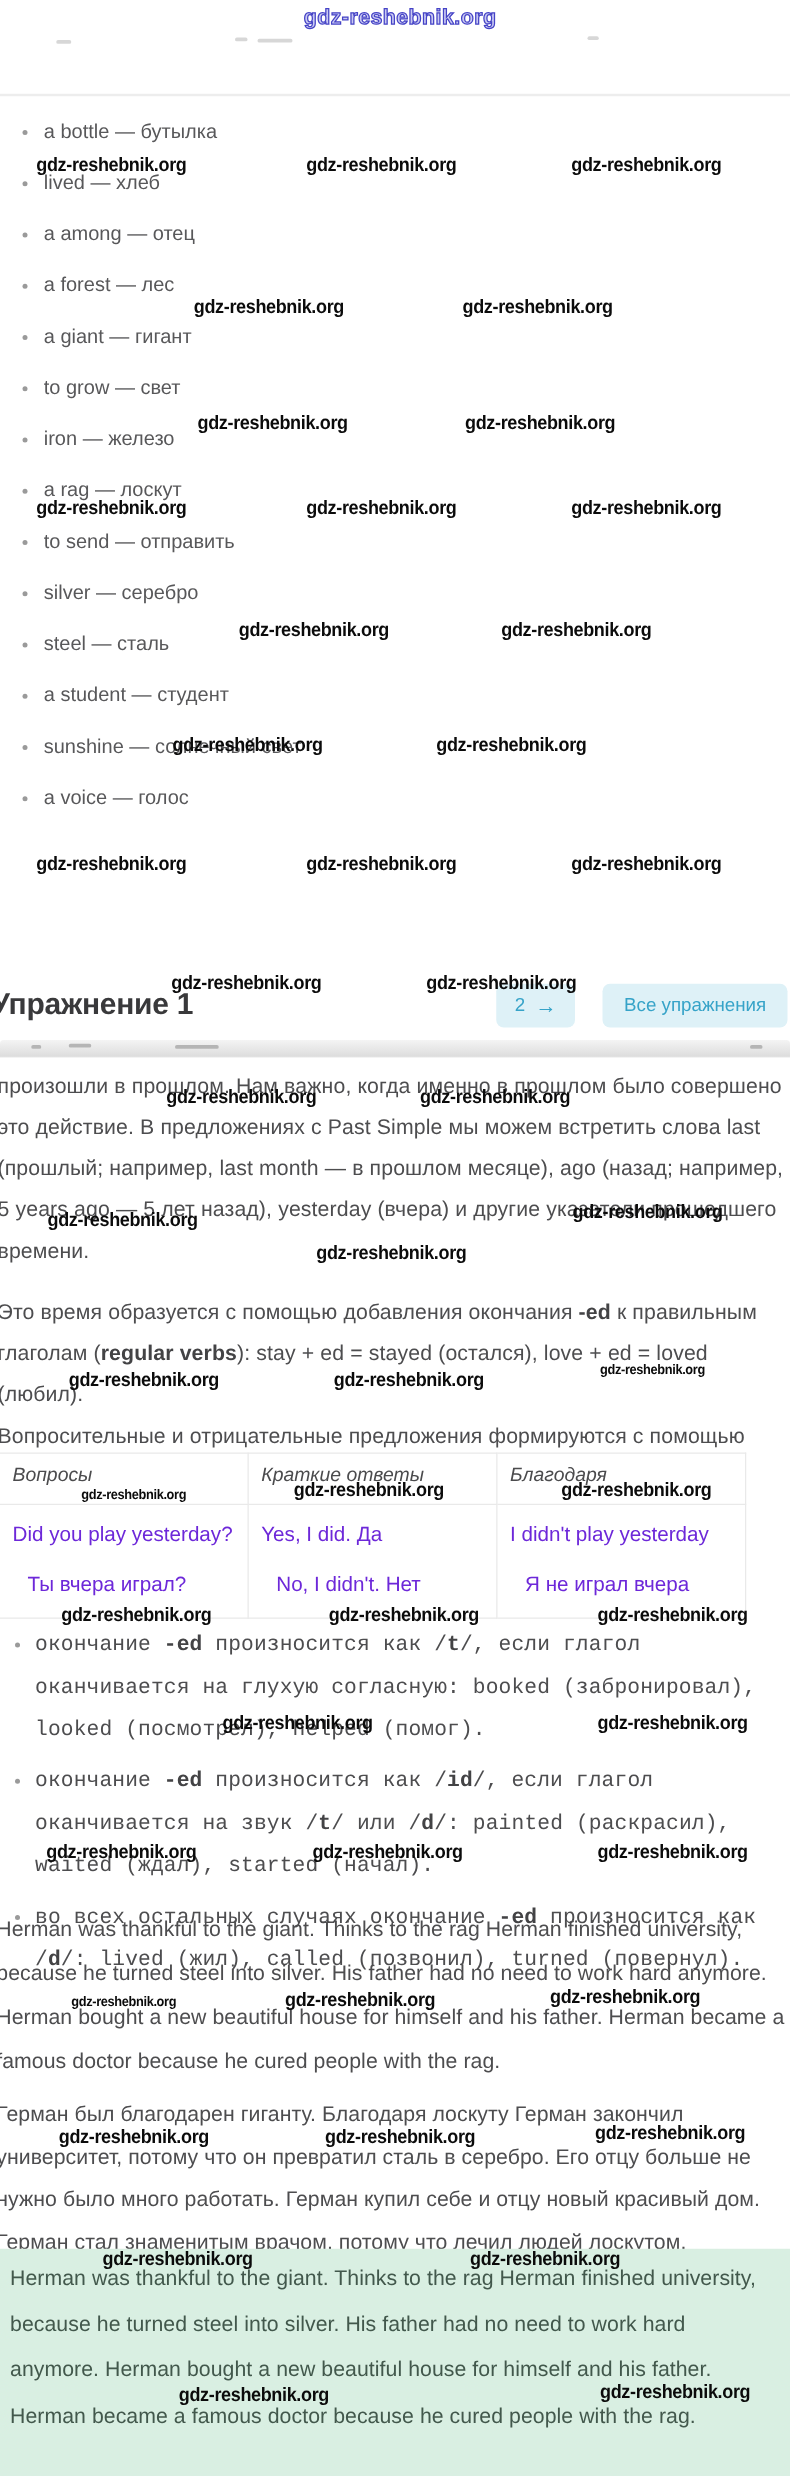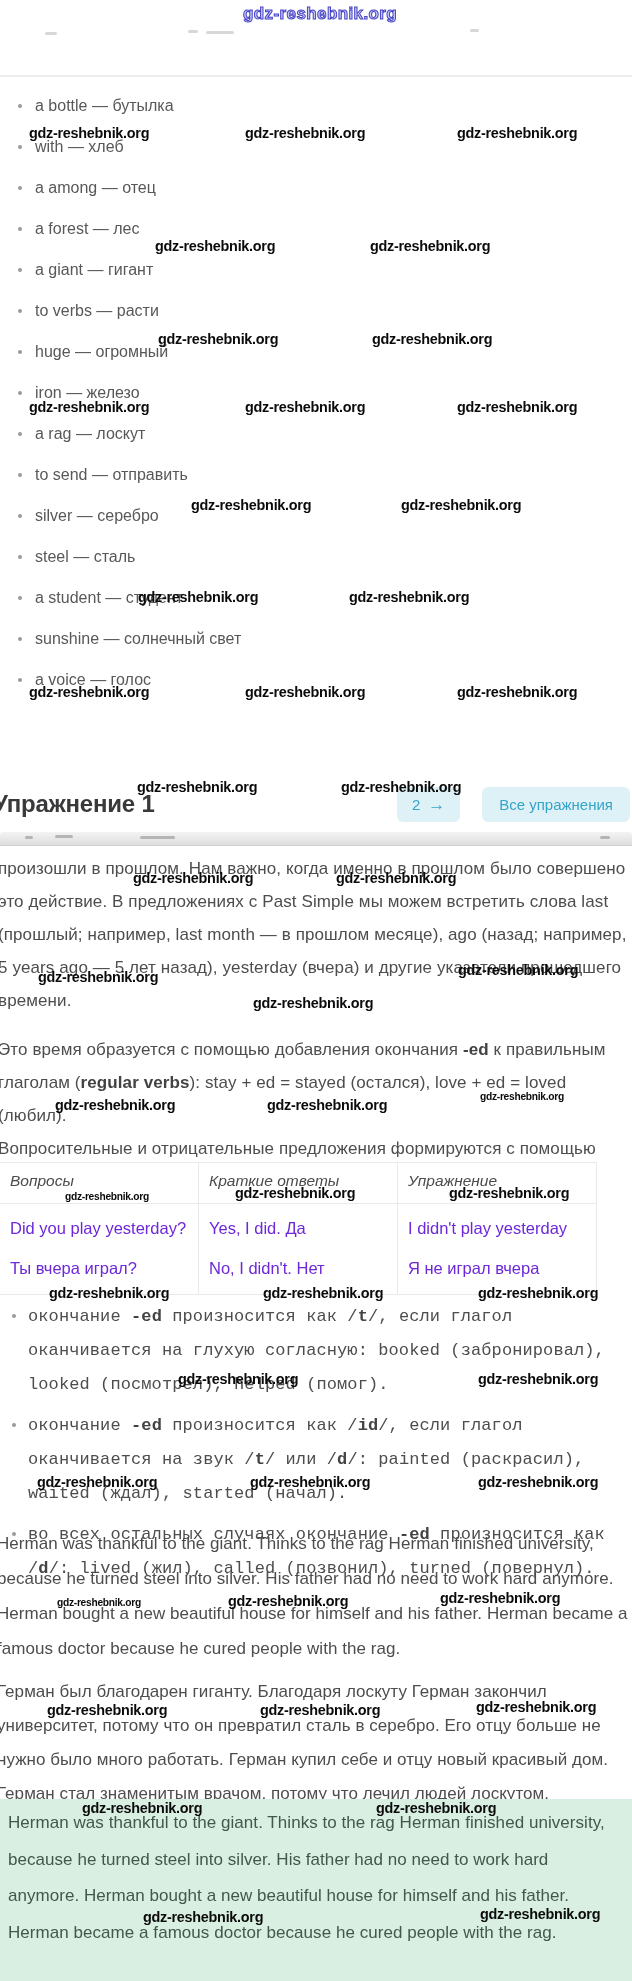--- a/index.html
+++ b/index.html
@@ -42,21 +42,21 @@
   .theory p{margin:0 0 0 -2px;font-size:17px;line-height:33px;letter-spacing:.1px;color:#4d4d4f;}
   .theory p.p1{margin-top:6px;}
   .theory p.p2{margin-top:16px;}
   .theory p.p3{margin-top:0;}
   b{font-weight:700;color:#434345;}
   
   .gtable{position:absolute;top:1162px;left:-1px;border-collapse:collapse;background:#fff;}
   .gtable th,.gtable td{border:1px solid #e9e9e9;vertical-align:top;text-align:left;font-weight:400;}
   .gtable th{font-style:italic;font-size:15.5px;color:#4b4b4d;padding:9px 10px 13px 10px;width:178px;}
   .gtable td{font-size:16.5px;color:#6d28d9;padding:14px 10px 16px 10px;}
-  .gtable td .l2{margin-top:20px;}
+  .gtable td .l2{margin-top:20px;margin-left:12px;}
   .gtable td div{line-height:20px;}
   
   .rules{position:absolute;top:1296px;left:0;right:0;}
   .rules ul{margin:4px 0 0 0;padding:0 0 0 28px;list-style:none;font-family:Liberation Mono, monospace;}
   .rules li{position:relative;margin-bottom:7px;font-size:17px;line-height:34px;letter-spacing:.1px;color:#4d4d4f;}
   .rules li::before{content:"";position:absolute;left:-16px;top:14px;width:4px;height:4px;border-radius:50%;background:#9a9a9a;}
   
   .story{position:absolute;top:1526px;left:0;right:0;}
   .story p{margin:0 0 0 -3px;font-size:17px;line-height:35px;letter-spacing:.05px;color:#4d4d4f;}
   .story p.ru{margin-top:9px;line-height:34px;}
@@ -84,26 +84,25 @@
     <span class="wm-blue">gdz-reshebnik.org</span>
     <span class="ghost" style="left:45px;top:32px;width:12px;"></span>
     <span class="ghost" style="left:188px;top:30px;width:10px;"></span>
     <span class="ghost" style="left:206px;top:31px;width:28px;"></span>
     <span class="ghost" style="left:470px;top:29px;width:9px;"></span>
   </div>
 
   <section class="vocab">
     <ul>
       <li>a bottle — бутылка</li>
-      <li>with — хлеб</li>
+      <li>lived — хлеб</li>
       <li>a among — отец</li>
       <li>a forest — лес</li>
       <li>a giant — гигант</li>
-      <li>to verbs — расти</li>
-      <li>huge — огромный</li>
+      <li>to grow — свет</li>
       <li>iron — железо</li>
       <li>a rag — лоскут</li>
       <li>to send — отправить</li>
       <li>silver — серебро</li>
       <li>steel — сталь</li>
       <li>a student — студент</li>
       <li>sunshine — солнечный свет</li>
       <li>a voice — голос</li>
     </ul>
   </section>
@@ -129,21 +128,21 @@
     <p class="p1"><span>произошли в прошлом. Нам важно, когда именно в прошлом было совершено это действие. В предложениях с Past Simple мы можем встретить слова last (прошлый; например, last month — в прошлом месяце), ago (назад; например, 5 years ago — 5 лет назад), yesterday (вчера) и другие указатели прошедшего времени.</span></p>
     <p class="p2"><span>Это время образуется с помощью добавления окончания </span><b>-ed</b><span> к правильным глаголам (</span><b>regular verbs</b><span>): stay + ed = stayed (остался), love + ed = loved (любил).</span></p>
     <p class="p3"><span>Вопросительные и отрицательные предложения формируются с помощью вспомогательного глагола </span><b>did</b><span> и смыслового глагола в начальной форме:</span></p>
   </section>
 
   <table class="gtable">
     <thead>
       <tr>
         <th>Вопросы</th>
         <th>Краткие ответы</th>
-        <th>Упражнение</th>
+        <th>Благодаря</th>
       </tr>
     </thead>
     <tbody>
       <tr>
         <td>
           <div>Did you play yesterday?</div>
           <div class="l2">Ты вчера играл?</div>
         </td>
         <td>
           <div>Yes, I did. Да</div>

